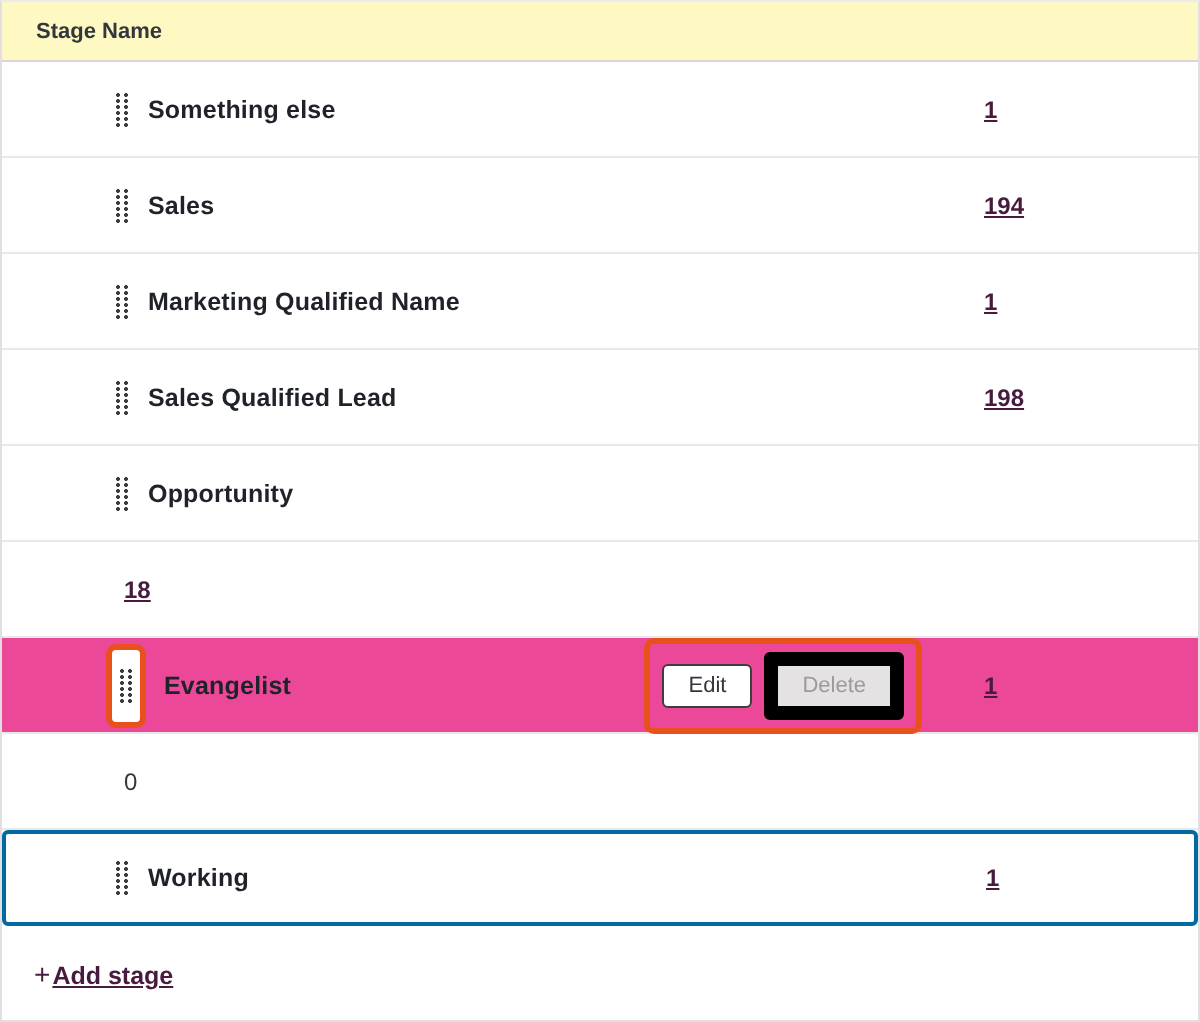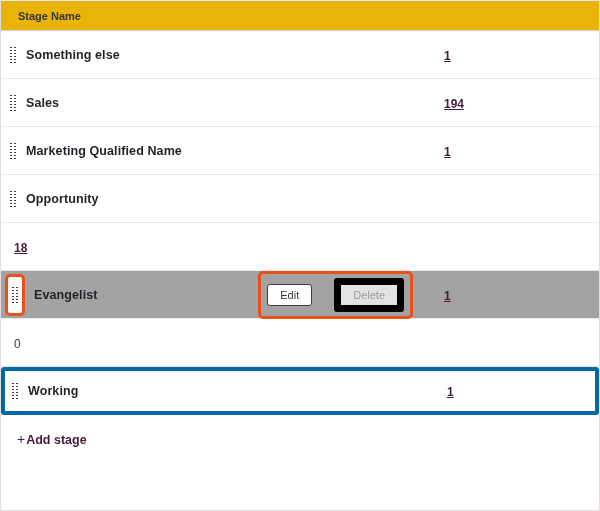--- a/index.html
+++ b/index.html
@@ -13,21 +13,21 @@
     height: 511px;
     border: 1px solid #e2dee2;
     border-top-color: #eceaec;
     background: #ffffff;
     overflow: hidden;
   }
   
   .thead {
     display: flex;
     height: 30px;
-    background: #eab308;
+    background: #fef9c3;
     border-bottom: 1px solid #d9d4d9;
     align-items: center;
     font-size: 11px;
     font-weight: bold;
     color: #33373d;
   }
   .thead .col-name {
     width: 430px;
     padding-left: 17px;
   }
@@ -40,20 +40,21 @@
     align-items: center;
   }
   
   .row {
     display: flex;
     align-items: center;
     height: 48px;
     border-bottom: 1px solid #e9e9e9;
     background: #ffffff;
     position: relative;
+    padding-left: 48px;
   }
   .cell-name {
     width: 430px;
     display: flex;
     align-items: center;
     padding-left: 8px;
     height: 100%;
   }
   .cell-used {
     flex: 1;
@@ -81,39 +82,39 @@
     color: #471b3d;
     text-decoration: underline;
     cursor: pointer;
   }
   .used-plain {
     font-size: 12px;
     font-weight: normal;
     color: #33373d;
   }
   
-  .row.hovered { background: #a3a3a3; }
+  .row.hovered { background: #ec4899; }
   .annot {
     border: 3px solid #e8511c;
     border-radius: 5px;
   }
   .grip-annot {
     background: #ffffff;
     padding: 9px 3px;
     margin-left: -4px;
     display: flex;
     align-items: center;
   }
   .actions-annot {
     margin-left: auto;
     margin-right: 18px;
     padding: 4px 6px;
     display: flex;
     align-items: center;
-    gap: 22px;
+    gap: 6px;
   }
   .btn {
     font-family: "Liberation Sans", "DejaVu Sans", sans-serif;
     font-size: 11px;
     border-radius: 3px;
     padding: 4px 12px;
     cursor: pointer;
   }
   .btn-edit {
     background: #ffffff;
@@ -121,21 +122,21 @@
     color: #33373d;
   }
   .btn-delete {
     background: #e4e2e2;
     border: 7px solid #000000;
     color: #9c9a9a;
     cursor: default;
   }
   
   .row.selected {
-    border: 4px solid #0369a1;
+    border: 2px solid #0369a1;
     border-radius: 3px;
   }
   .row.selected .cell-name { padding-left: 6px; }
   .row.selected .cell-used { padding-left: 12px; }
   
   .add-row {
     height: 48px;
     display: flex;
     align-items: center;
     padding-left: 16px;
@@ -147,20 +148,21 @@
     color: #471b3d;
   }
   .plus-glyph {
     font-size: 14px;
     font-weight: normal;
     margin-right: 1px;
   }
   .add-label {
     font-size: 12.5px;
     font-weight: bold;
+    text-decoration: underline;
   }
 </style>
 </head>
 <body>
 
 <div class="table-wrap">
 
   <div class="thead">
     <div class="col-name">Stage Name</div>
   </div>
@@ -182,20 +184,27 @@
   </div>
 
   <div class="row">
     <div class="cell-name">
       <span class="grip"></span>
       <span class="stage-name">Marketing Qualified Name</span>
     </div>
     <div class="cell-used"><a class="used-link">1</a></div>
   </div>
 
+  <div class="row">
+    <div class="cell-name">
+      <span class="grip"></span>
+      <span class="stage-name">Sales Qualified Lead</span>
+    </div>
+    <div class="cell-used"><a class="used-link">198</a></div>
+  </div>
 
   <div class="row">
     <div class="cell-name">
       <span class="grip"></span>
       <span class="stage-name">Opportunity</span>
     </div>
   </div>
 
   <div class="row">
     <div class="cell-used"><a class="used-link">18</a></div>

